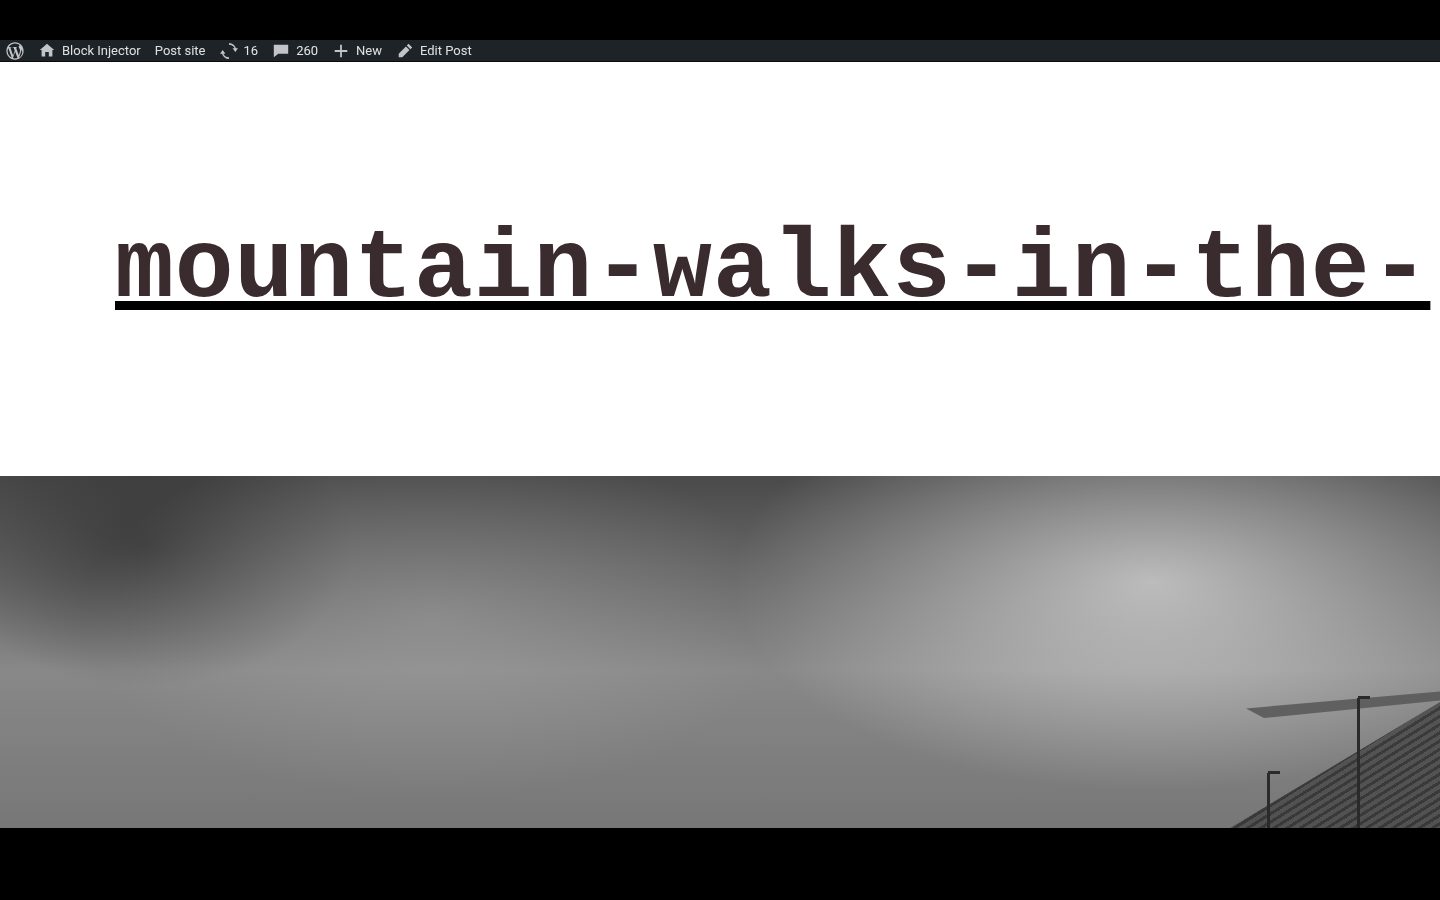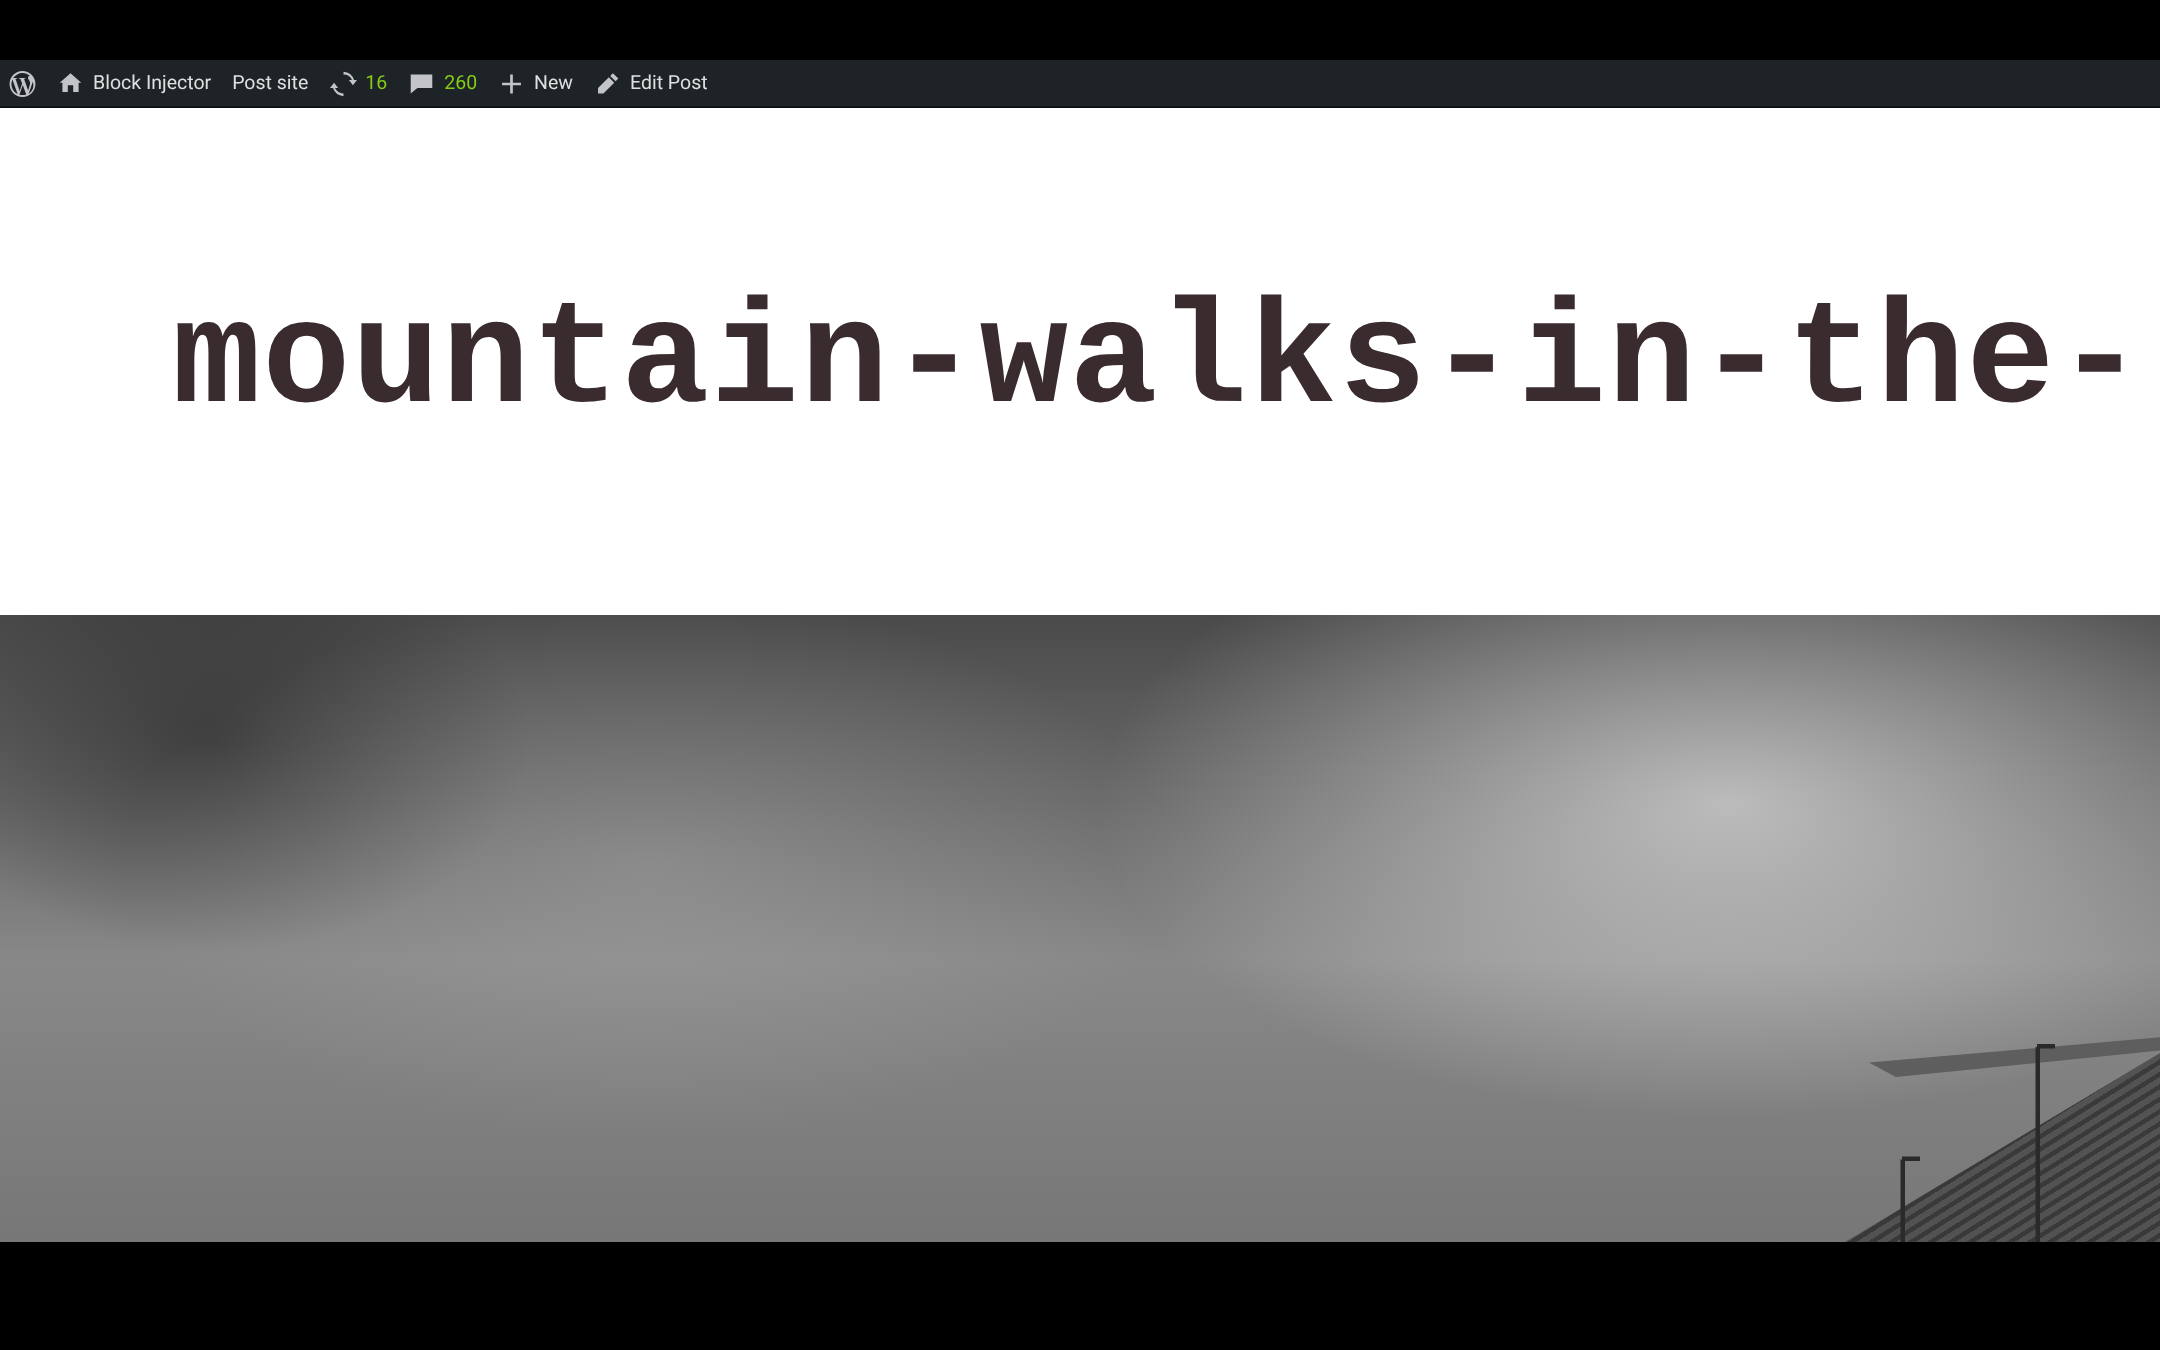--- a/index.html
+++ b/index.html
@@ -4,54 +4,55 @@
   <style>
     * { margin: 0; padding: 0; box-sizing: border-box; }
     html, body { width: 1440px; height: 900px; overflow: hidden; font-family: -apple-system, BlinkMacSystemFont, "Segoe UI", Roboto, sans-serif; }
     body { background: #000; display: flex; flex-direction: column; }
 
     
     .letterbox-top { height: 40px; background: #000; }
 
     
     .wp-adminbar {
-      height: 32px;
+      height: 22px;
       background: #1d2327;
       color: #c3c4c7;
       display: flex;
       align-items: center;
       font-size: 13px;
       padding: 0 6px;
       gap: 14px;
       border-bottom: 1px solid #0a0a0a;
     }
     .wp-adminbar .item {
       display: flex;
       align-items: center;
       gap: 6px;
       cursor: pointer;
       color: #e0e0e0;
     }
     .wp-adminbar svg { width: 18px; height: 18px; fill: #c3c4c7; }
-    .wp-adminbar .count { font-size: 13px; color: #84cc16; }
+    .wp-adminbar .count { font-size: 13px; color: #e5e5e5; }
 
     
     .page {
       flex: 1;
       background: #000;
       display: flex;
       flex-direction: column;
     }
     .title-block {
       background: #ffffff;
-      height: 338px;
+      height: 414px;
       display: flex;
       align-items: center;
       padding-left: 115px;
       overflow: hidden;
+      text-decoration: underline;
     }
     .title-block h1 {
       font-family: "Menlo", "Consolas", "Courier New", monospace;
       font-size: 98px;
       font-weight: 700;
       color: #3a2b2f;
       letter-spacing: 0.01em;
       white-space: nowrap;
     }
 

